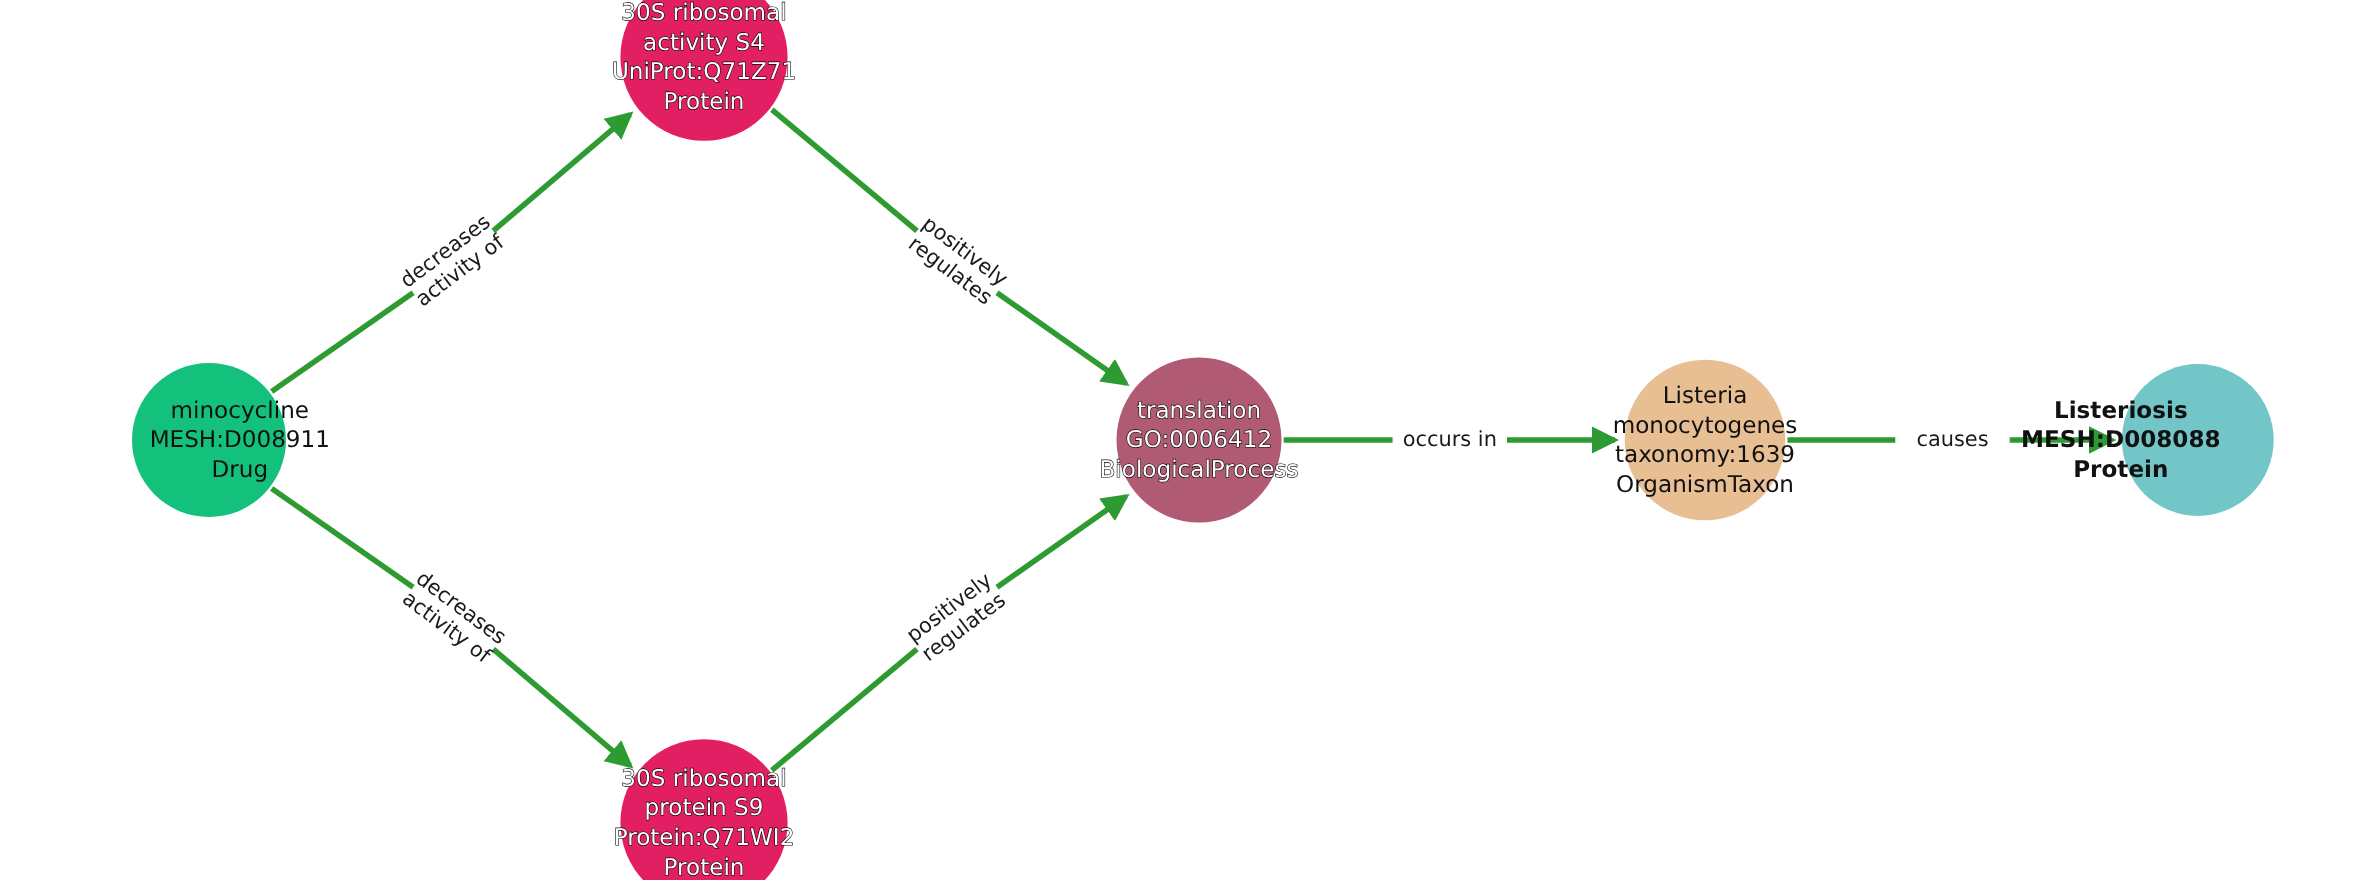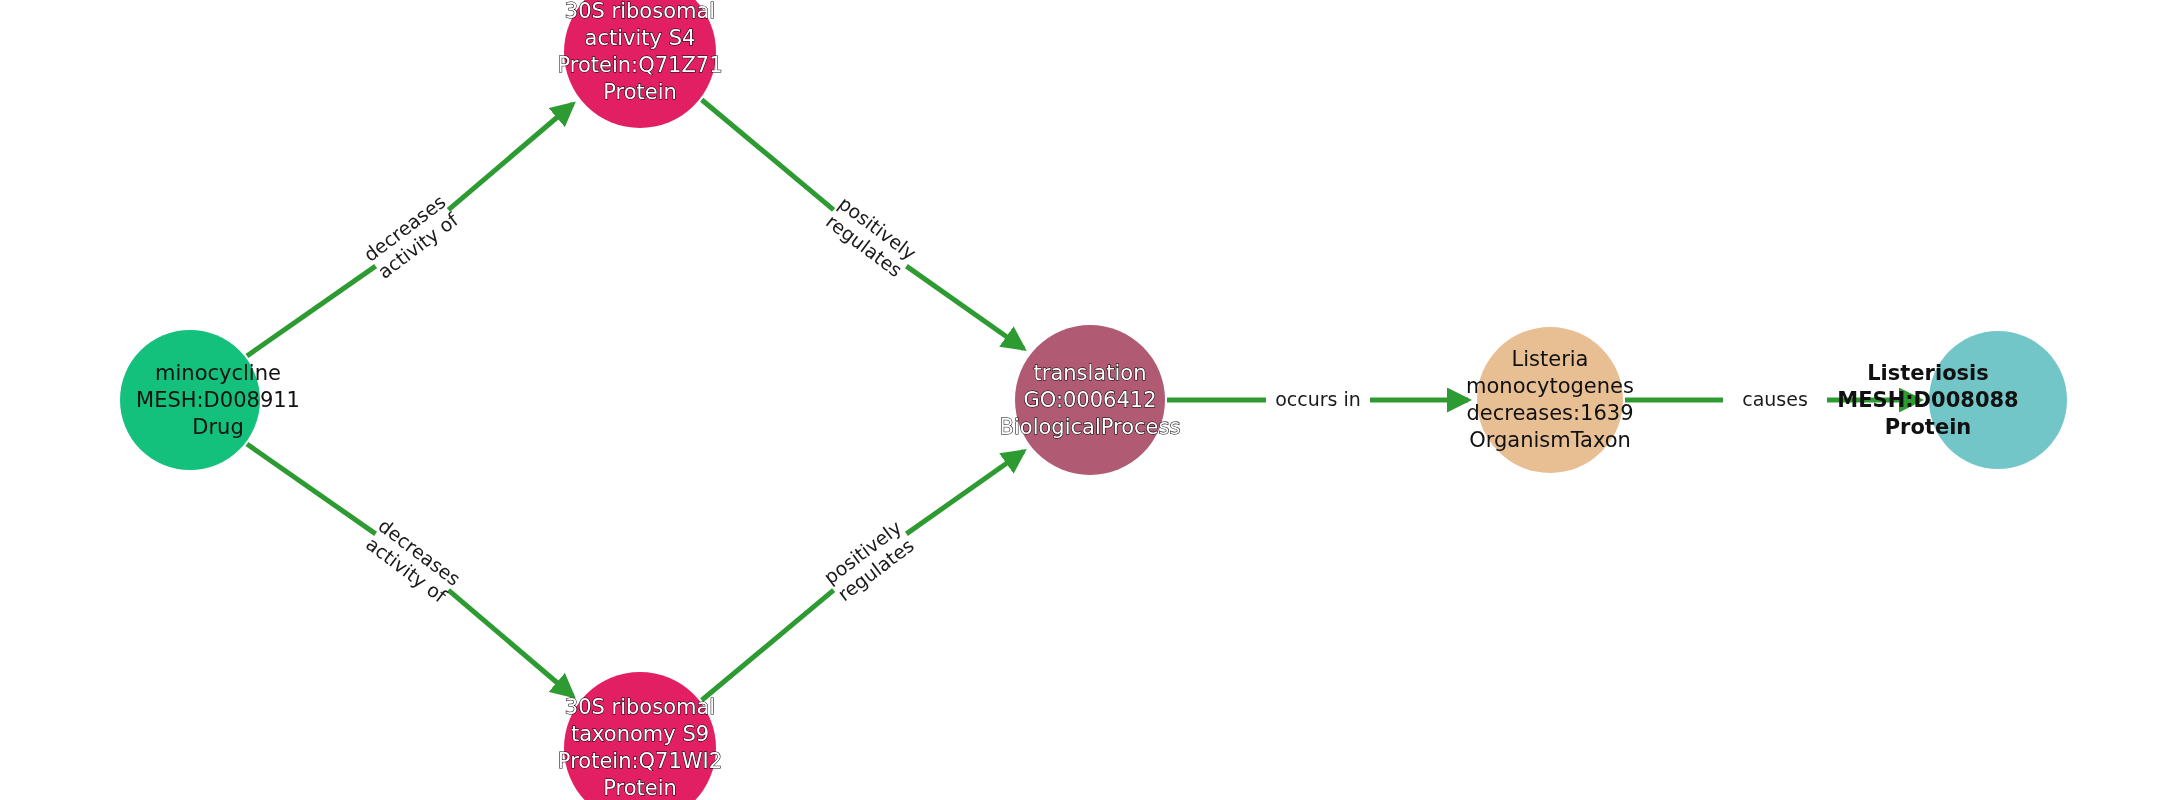--- a/index.html
+++ b/index.html
@@ -133,38 +133,38 @@
 
   <div id="node-labels-layer">
       <div class="node-label dark-text" style="left: 190px; top: 400px; margin-left: 28px;">
         <div>minocycline</div>
         <div>MESH:D008911</div>
         <div>Drug</div>
       </div>
       <div class="node-label light-text" style="left: 640px; top: 52px;">
         <div>30S ribosomal</div>
         <div>activity S4</div>
-        <div>Protein:Q71Z71</div>
+        <div>UniProt:Q71Z71</div>
         <div>Protein</div>
       </div>
       <div class="node-label light-text" style="left: 640px; top: 748px;">
         <div>30S ribosomal</div>
-        <div>taxonomy S9</div>
+        <div>protein S9</div>
         <div>Protein:Q71WI2</div>
         <div>Protein</div>
       </div>
       <div class="node-label light-text" style="left: 1090px; top: 400px;">
         <div>translation</div>
         <div>GO:0006412</div>
         <div>BiologicalProcess</div>
       </div>
       <div class="node-label dark-text" style="left: 1550px; top: 400px;">
         <div>Listeria</div>
         <div>monocytogenes</div>
-        <div>decreases:1639</div>
+        <div>taxonomy:1639</div>
         <div>OrganismTaxon</div>
       </div>
       <div class="node-label dark-text" style="left: 1928px; top: 400px; font-weight: bold;">
         <div>Listeriosis</div>
         <div>MESH:D008088</div>
         <div>Protein</div>
       </div>
     </div>
 </div>
 

